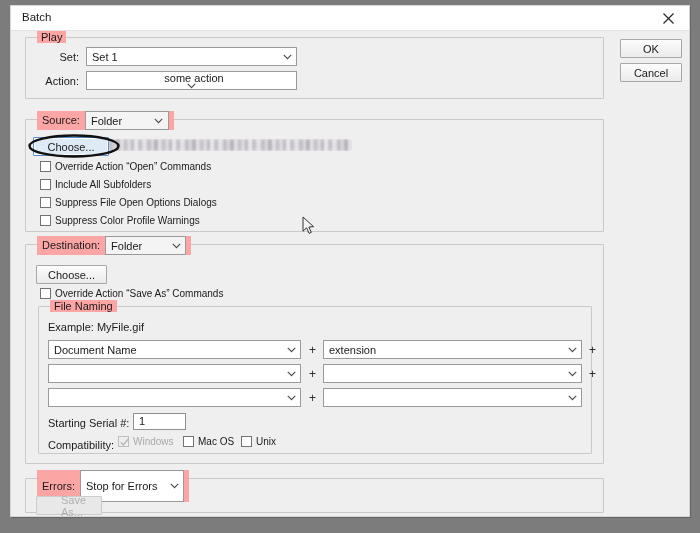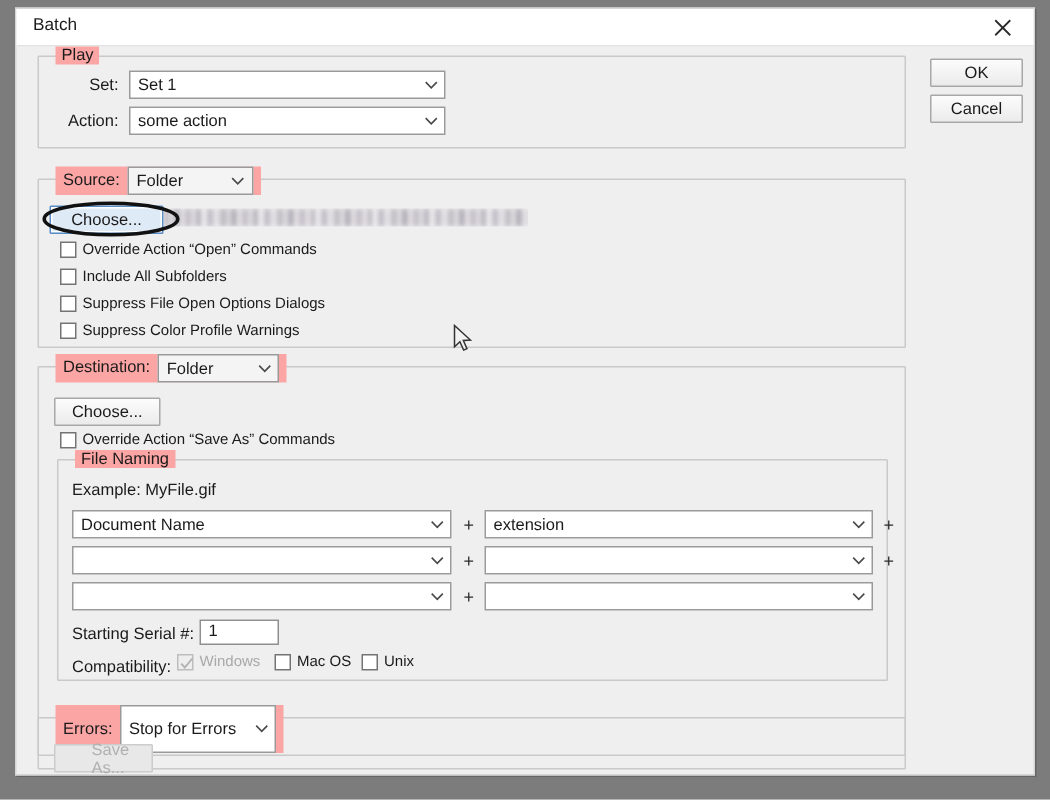--- a/index.html
+++ b/index.html
@@ -275,21 +275,21 @@
   <div class="combo" style="left:75px; top:41px; width:211px;">
     <span class="ctext">Set 1</span>
     <span class="caret">
       <svg width="9" height="6" viewBox="0 0 9 6">
           <path d="M0.8 0.8 L4.5 4.6 L8.2 0.8" fill="none" stroke="#4a4a4a" stroke-width="1.1"></path>
         </svg>
     </span>
   </div>
 
   <span class="lbl right" style="left:12px; top:69px; width:56px;">Action:</span>
-  <div class="combo" style="left:75px; top:65px; width:211px;">
+  <div class="combo" style="left:75px; top:65px; width:211px;flex-direction:column;">
     <span class="ctext">some action</span>
     <span class="caret">
       <svg width="9" height="6" viewBox="0 0 9 6">
           <path d="M0.8 0.8 L4.5 4.6 L8.2 0.8" fill="none" stroke="#4a4a4a" stroke-width="1.1"></path>
         </svg>
     </span>
   </div>
 
   <div class="group" style="left:14px; top:113px; width:579px; height:113px;">
     <span class="legend control-legend">
@@ -325,21 +325,21 @@
   </div>
   <div class="cbrow" style="left:29px; top:209px;">
     <span class="cbox"></span>
     <span class="cblabel">Suppress Color Profile Warnings</span>
   </div>
   <div class="cbrow" style="left:29px; top:191px;">
     <span class="cbox"></span>
     <span class="cblabel">Suppress File Open Options Dialogs</span>
   </div>
 
-  <div class="group" style="left:14px; top:238px; width:579px; height:260px;">
+  <div class="group" style="left:14px; top:238px; width:579px; height:220px;">
     <span class="legend control-legend">
       <span class="lbl" style="position:static;">Destination:</span>
       <span class="combo shaded" style="position:static; width:81px; height:19px;">
         <span class="ctext">Folder</span>
         <span class="caret">
           <svg width="9" height="6" viewBox="0 0 9 6">
               <path d="M0.8 0.8 L4.5 4.6 L8.2 0.8" fill="none" stroke="#4a4a4a" stroke-width="1.1"></path>
             </svg>
         </span>
       </span>

